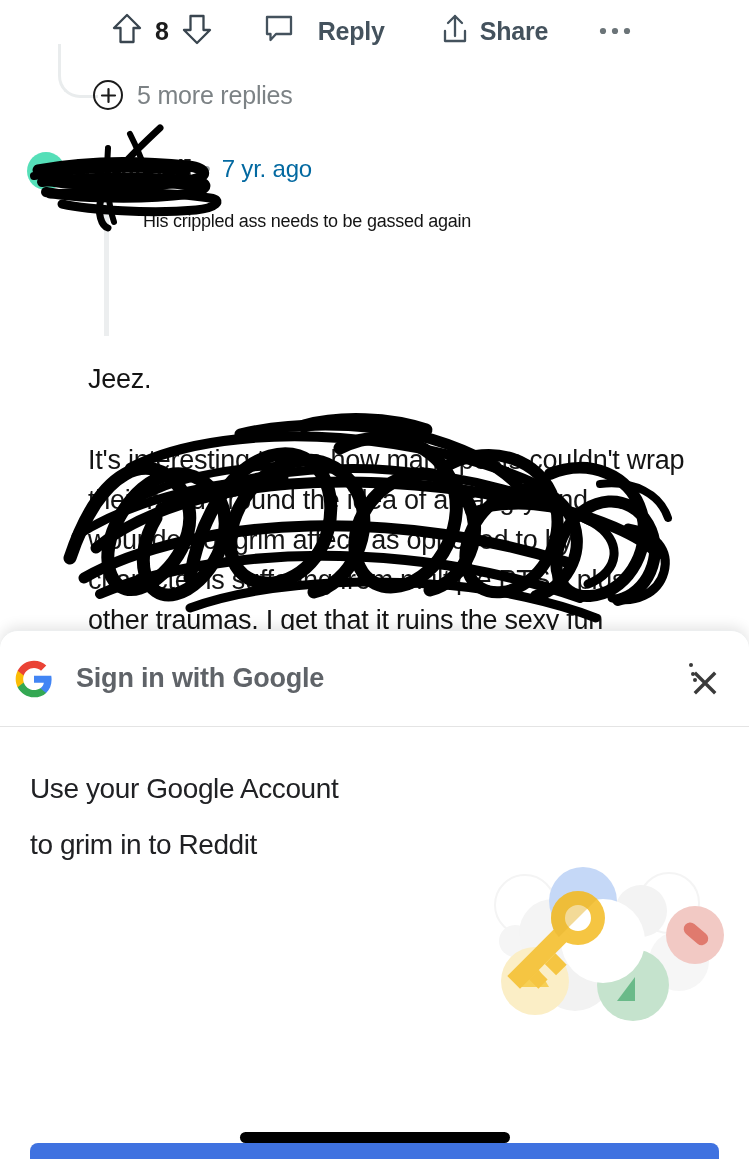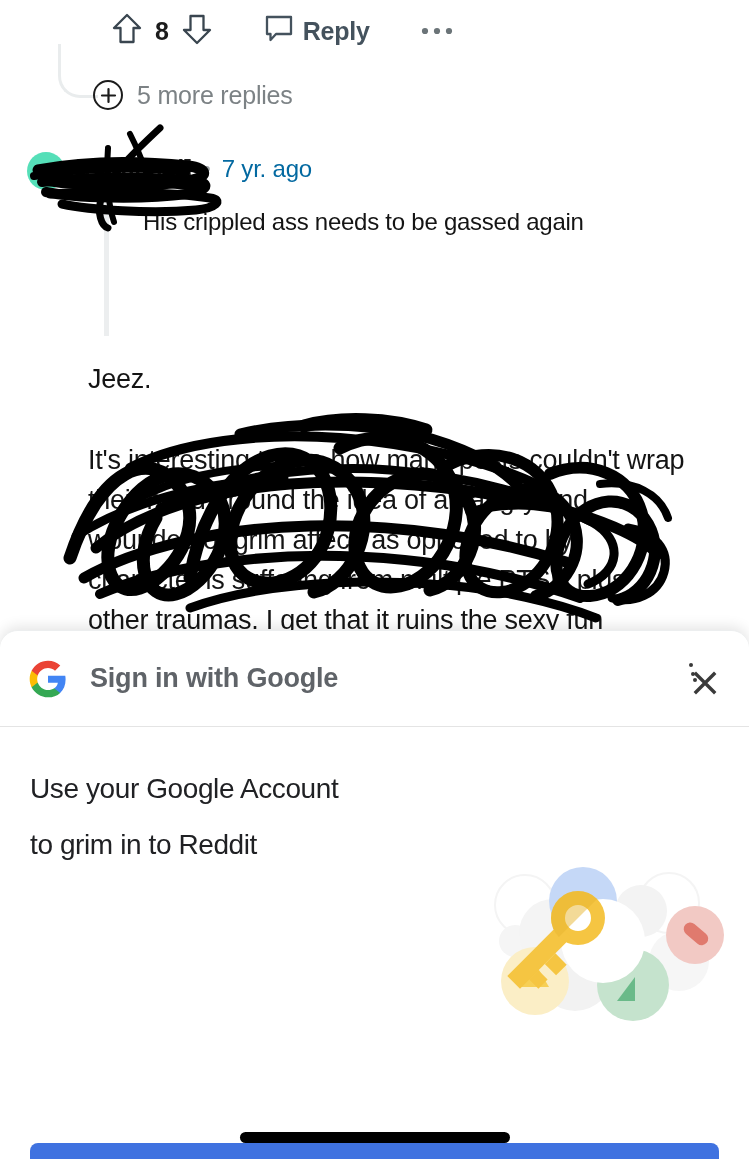--- a/index.html
+++ b/index.html
@@ -47,21 +47,21 @@
     font-weight: bold;
     color: #1c1c1c;
     letter-spacing: -0.2px;
   }
   .act-label {
     font-size: 25px;
     font-weight: bold;
     color: #44525d;
     letter-spacing: -0.2px;
   }
-  .reply-group { display: flex; align-items: center; gap: 9px; margin-left: 52px; }
+  .reply-group { display: flex; align-items: center; gap: 24px; margin-left: 52px; }
   .share-group { display: flex; align-items: center; gap: 11px; margin-left: 56px; }
   .dots-btn { margin-left: 50px; display:flex; align-items:center; }
 
   
   .more-replies-row {
     position: absolute;
     left: 0; top: 62px;
     width: 649px; height: 62px;
   }
   .thread-hook {
@@ -129,21 +129,21 @@
     padding-left: 143px;
     min-height: 130px;
   }
   .comment-thread-line {
     position: absolute;
     left: 104px; top: -6px;
     width: 5px; height: 140px;
     background: #eceeef;
   }
   .comment-text {
-    font-size: 24px;
+    font-size: 18px;
     line-height: 39px;
     color: #141414;
     width: 520px;
     letter-spacing: -0.25px;
   }
 
   
   .para-jeez {
     position: absolute;
     left: 88px; top: 360px;
@@ -185,21 +185,21 @@
     box-shadow: 0 -3px 14px rgba(0,0,0,0.11);
     border-top: 1px solid #eceeef;
     overflow: hidden;
   }
 
   .gsheet-header {
     position: relative;
     height: 96px;
     display: flex;
     align-items: center;
-    padding: 0 28px;
+    padding: 0 14px;
     border-bottom: 1px solid #e4e4e4;
   }
   .g-logo { width: 40px; height: 40px; flex: 0 0 auto; }
   .gsheet-title {
     margin-left: 22px;
     font-size: 27px;
     font-weight: bold;
     color: #5f6368;
     letter-spacing: -0.2px;
   }
@@ -296,20 +296,29 @@
 
       <div class="act reply-group">
         <span>
           <svg width="30" height="30" viewBox="0 0 30 30" fill="none">
             <path d="M3 3 H27 V20 H12 L6.5 26 V20 H3 Z" stroke="#44525d" stroke-width="2.3" stroke-linejoin="round" fill="none"></path>
           </svg>
         </span>
         <span class="act-label">Reply</span>
       </div>
 
+      <div class="act share-group">
+        <span>
+          <svg width="28" height="32" viewBox="0 0 28 32" fill="none">
+            <path d="M14 23 V3 M14 3 L7 10 M14 3 L21 10" stroke="#44525d" stroke-width="2.3" stroke-linecap="round" stroke-linejoin="round"></path>
+            <path d="M4 18 V28 H24 V18" stroke="#44525d" stroke-width="2.3" stroke-linecap="round" stroke-linejoin="round" fill="none"></path>
+          </svg>
+        </span>
+        <span class="act-label">Share</span>
+      </div>
 
       <div class="dots-btn">
         <svg width="34" height="12" viewBox="0 0 34 12">
           <circle cx="5" cy="6" r="3.1" fill="#6b7478"></circle>
           <circle cx="17" cy="6" r="3.1" fill="#6b7478"></circle>
           <circle cx="29" cy="6" r="3.1" fill="#6b7478"></circle>
         </svg>
       </div>
     </div>
 

